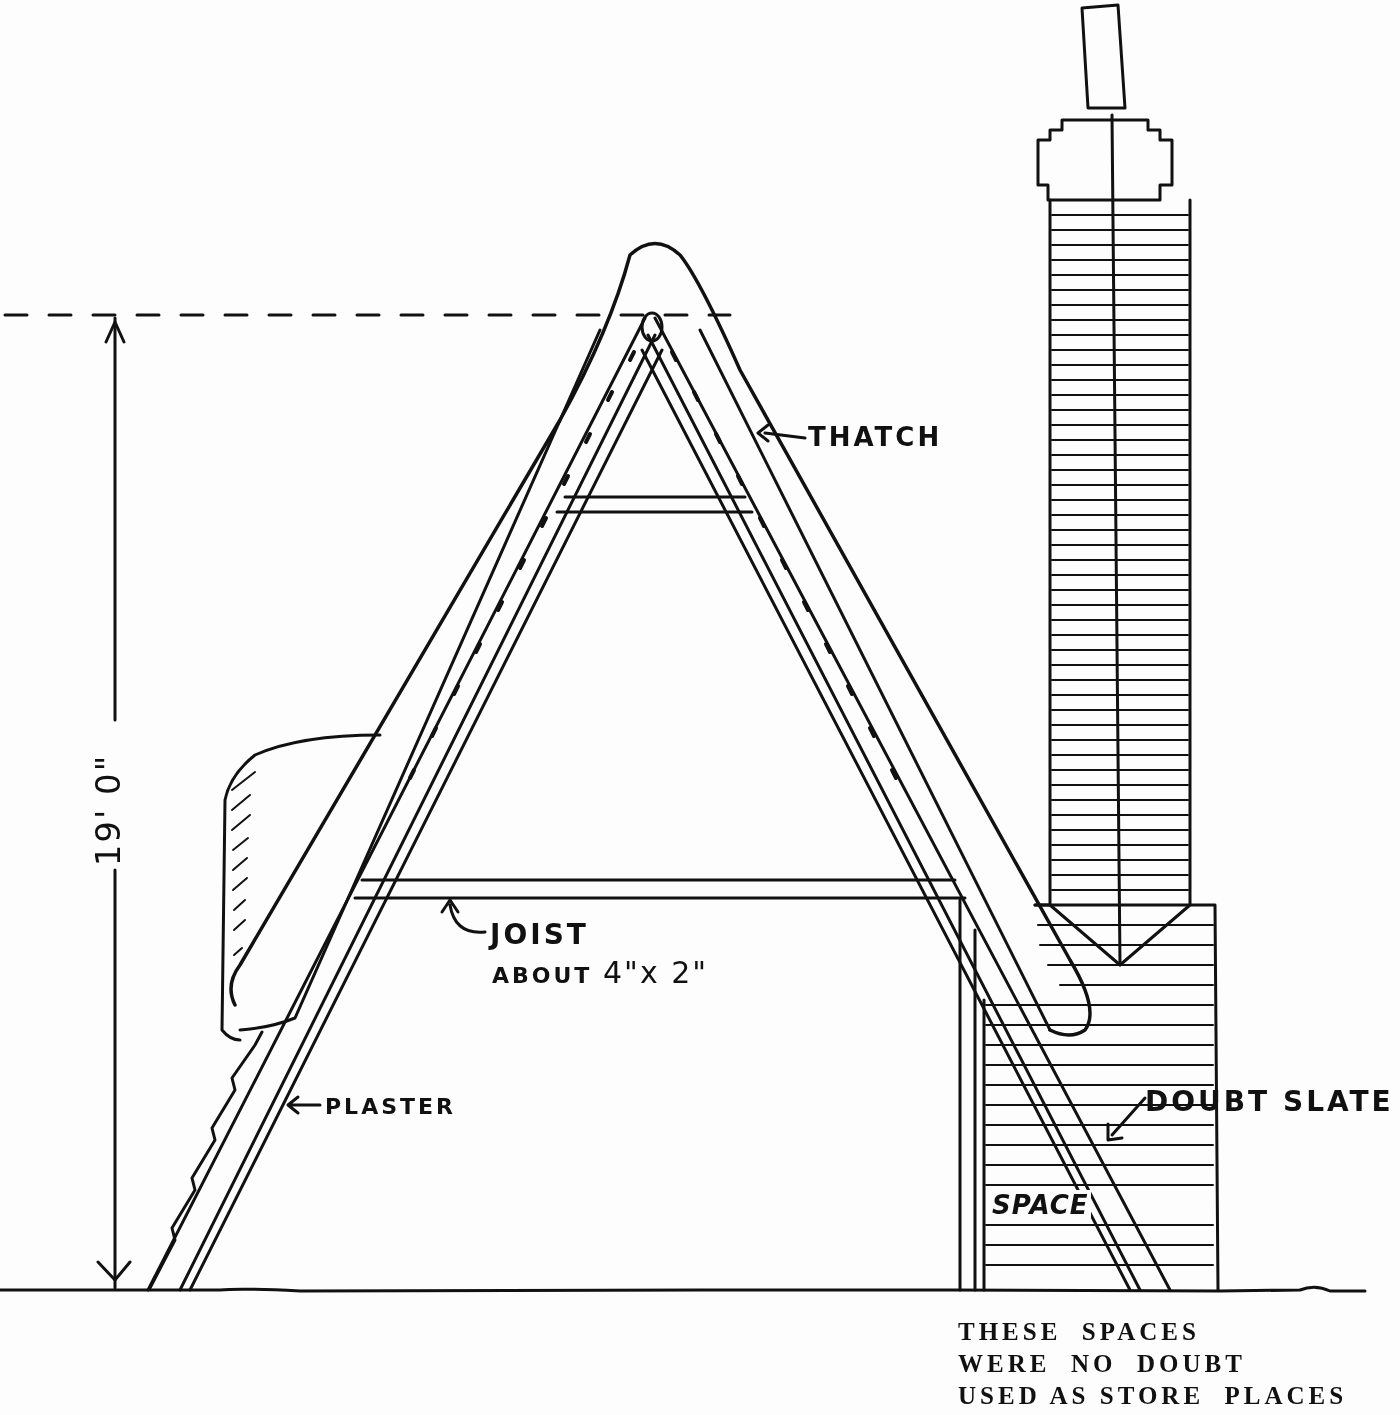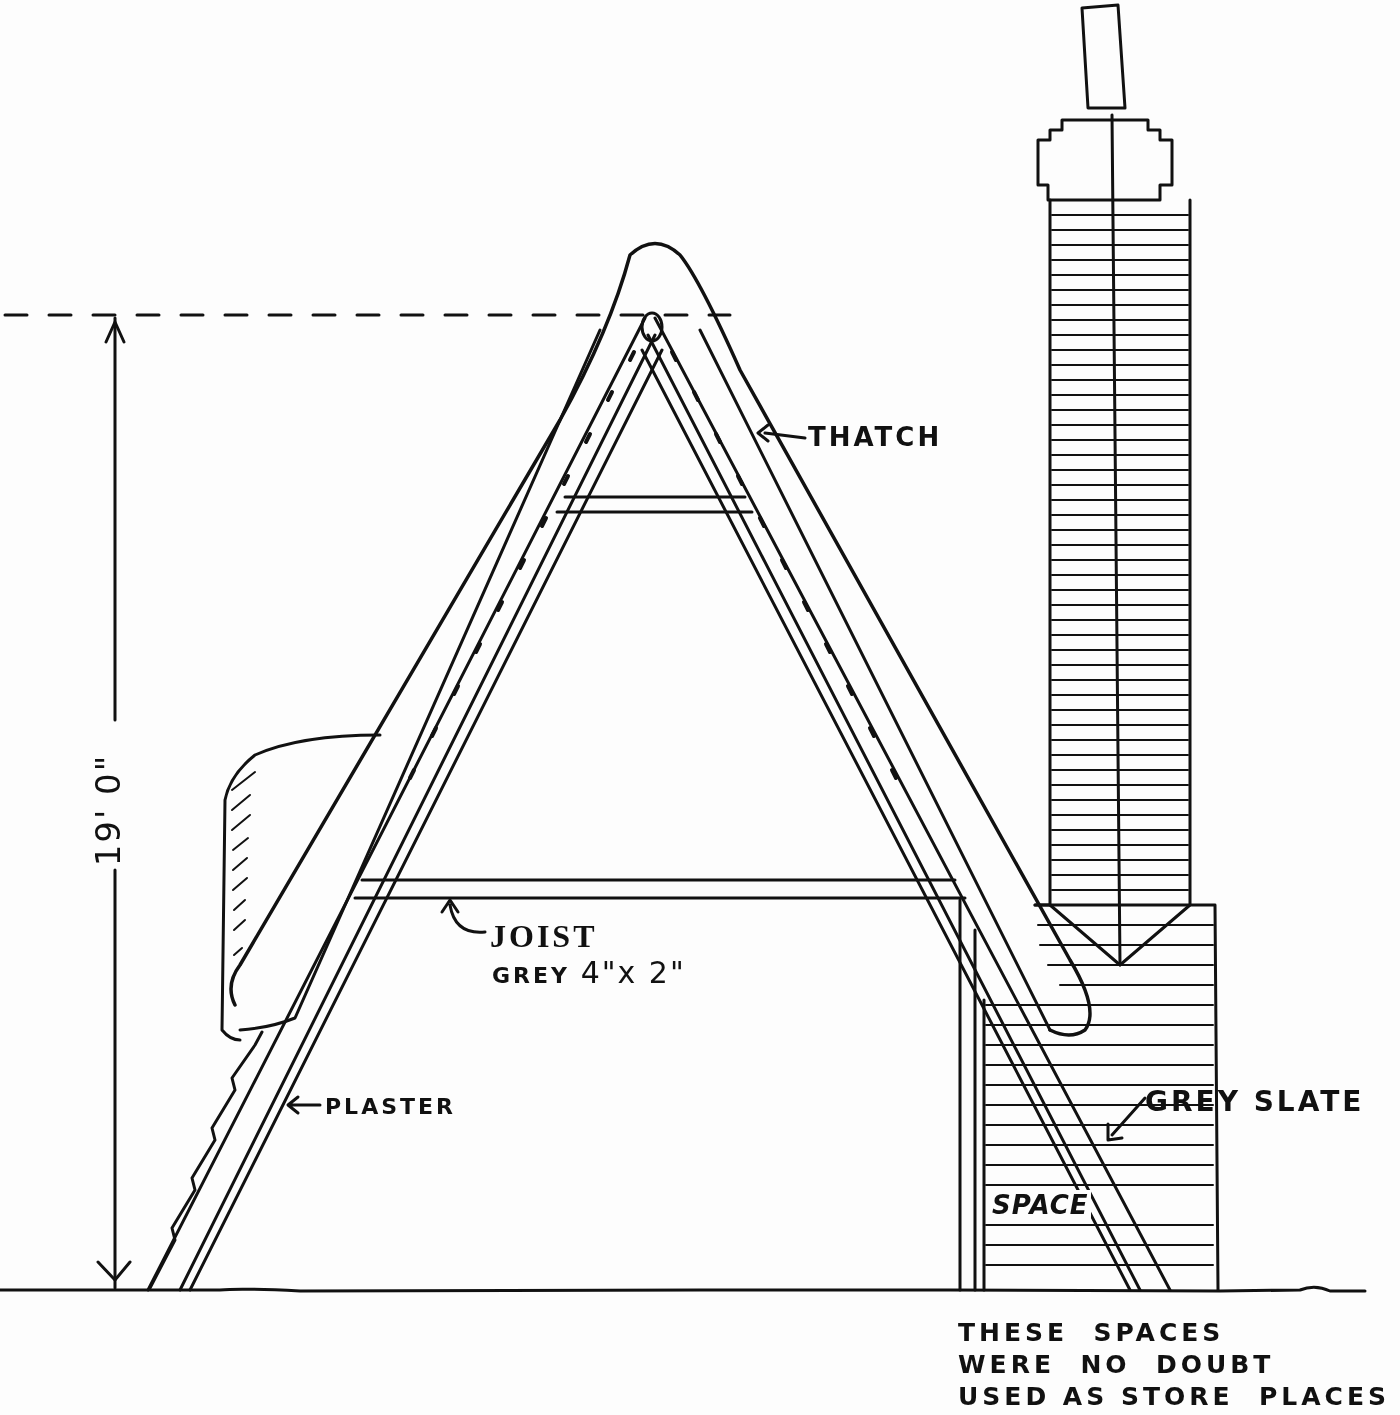--- a/index.html
+++ b/index.html
@@ -13,31 +13,31 @@
   svg.drawing { position: absolute; left: 0; top: 0; }
   .label {
     position: absolute;
     font-family: "DejaVu Sans", sans-serif;
     font-weight: bold;
     color: #111111;
     letter-spacing: 3px;
     white-space: pre;
   }
   .lbl-thatch { left: 808px; top: 422px; font-size: 26px; }
-  .lbl-joist1 { left: 490px; top: 918px; font-size: 32px; font-family: Liberation Serif, serif; }
+  .lbl-joist1 { left: 490px; top: 918px; font-size: 28px; }
   .lbl-joist2 { left: 492px; top: 955px; font-size: 22px; }
   .lbl-joist2 .dim { font-size: 30px; letter-spacing: 2px; font-weight: normal; }
   .lbl-plaster { left: 325px; top: 1094px; font-size: 22px; text-align: center; }
   .lbl-slate { left: 1145px; top: 1085px; font-size: 28px; }
   .lbl-space { left: 990px; top: 1190px; font-size: 26px; letter-spacing: 1px; background: #fdfdfd; padding: 0 2px; font-style: italic; }
   .lbl-dim {
     left: 52px; top: 790px; font-size: 34px; font-weight: normal;
     transform: rotate(-90deg); transform-origin: center; letter-spacing: 2px;
   }
-  .note { left: 958px; font-size: 25px; letter-spacing: 4px; }
+  .note { left: 958px; font-size: 25px; letter-spacing: 4px; font-family: Liberation Serif, serif; }
   .note1 { top: 1318px; }
   .note2 { top: 1350px; }
   .note3 { top: 1382px; }
 </style>
 </head>
 <body>
 
 <div id="canvas">
 
   <svg class="drawing" width="1400" height="1415" viewBox="0 0 1400 1415" fill="none" stroke="#111" stroke-linecap="round" stroke-linejoin="round">
@@ -211,25 +211,25 @@
       <path d="M805 438 L765 433 M768 425 L758 433 L768 441"></path>
       <path d="M485 932 Q455 935 450 905 M442 912 L450 900 L458 912"></path>
       <path d="M320 1105 L290 1105 M298 1097 L288 1105 L298 1113"></path>
       <path d="M1145 1098 L1112 1135 M1108 1124 L1108 1140 L1122 1138"></path>
     </g>
   </svg>
 
   <div class="label lbl-thatch">THATCH</div>
 
   <div class="label lbl-joist1">JOIST</div>
-  <div class="label lbl-joist2"><span>GREY </span><span class="dim">4"x 2"</span></div>
+  <div class="label lbl-joist2"><span>ABOUT </span><span class="dim">4"x 2"</span></div>
 
   <div class="label lbl-plaster">PLASTER</div>
 
-  <div class="label lbl-slate">GREY SLATE</div>
+  <div class="label lbl-slate">DOUBT SLATE</div>
 
   <div class="label lbl-space">SPACE</div>
 
   <div class="label lbl-dim">19' 0"</div>
 
   <div class="label note note1">THESE  SPACES</div>
   <div class="label note note3">USED AS STORE  PLACES</div>
   <div class="label note note2">WERE  NO  DOUBT</div>
 </div>
 

